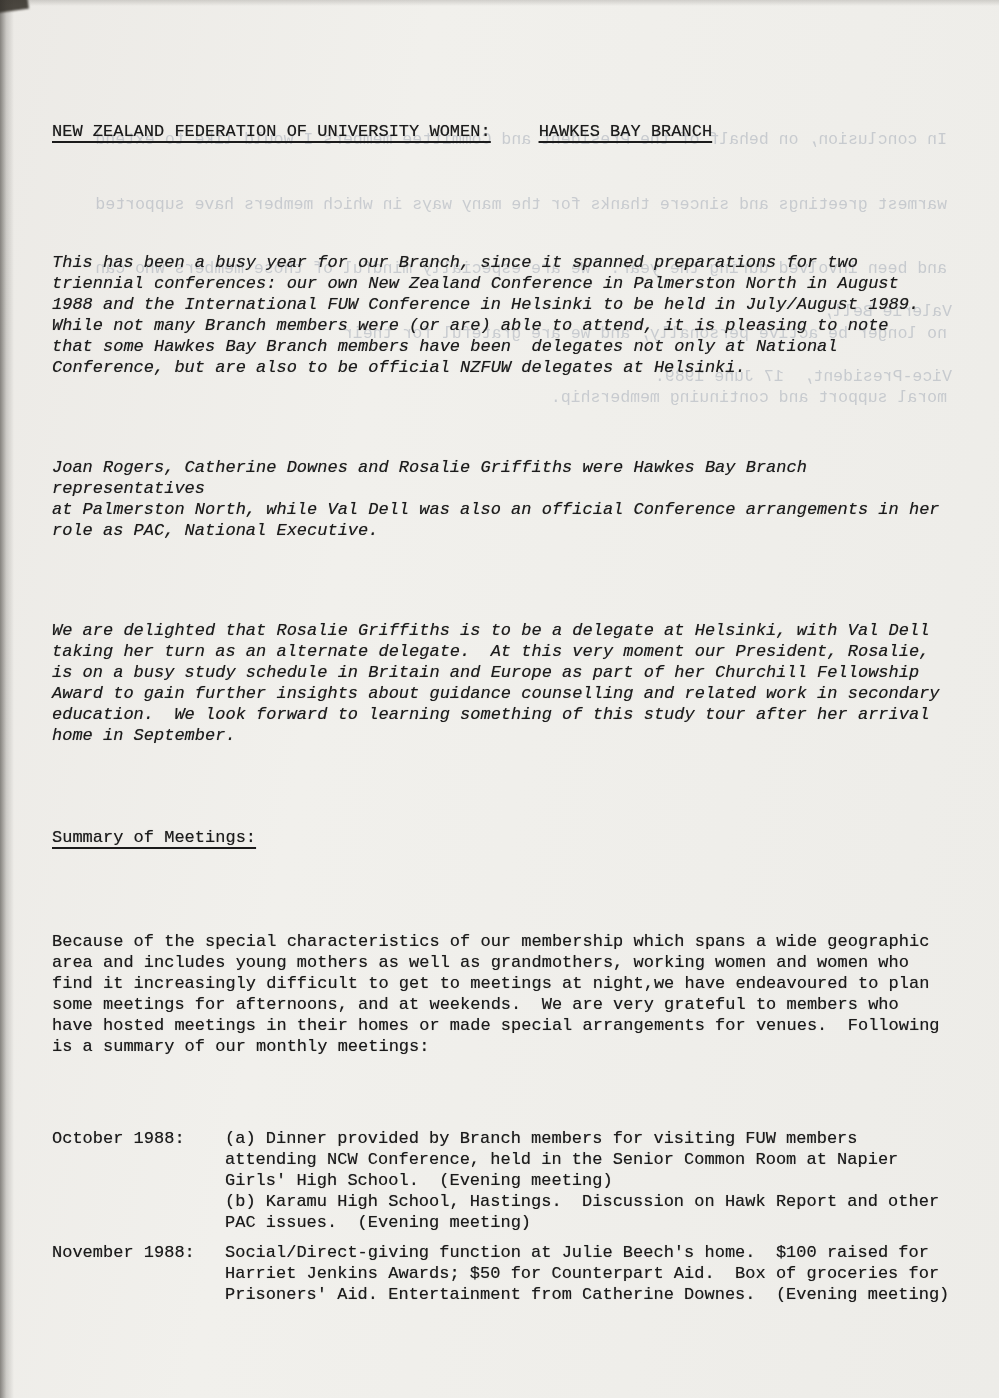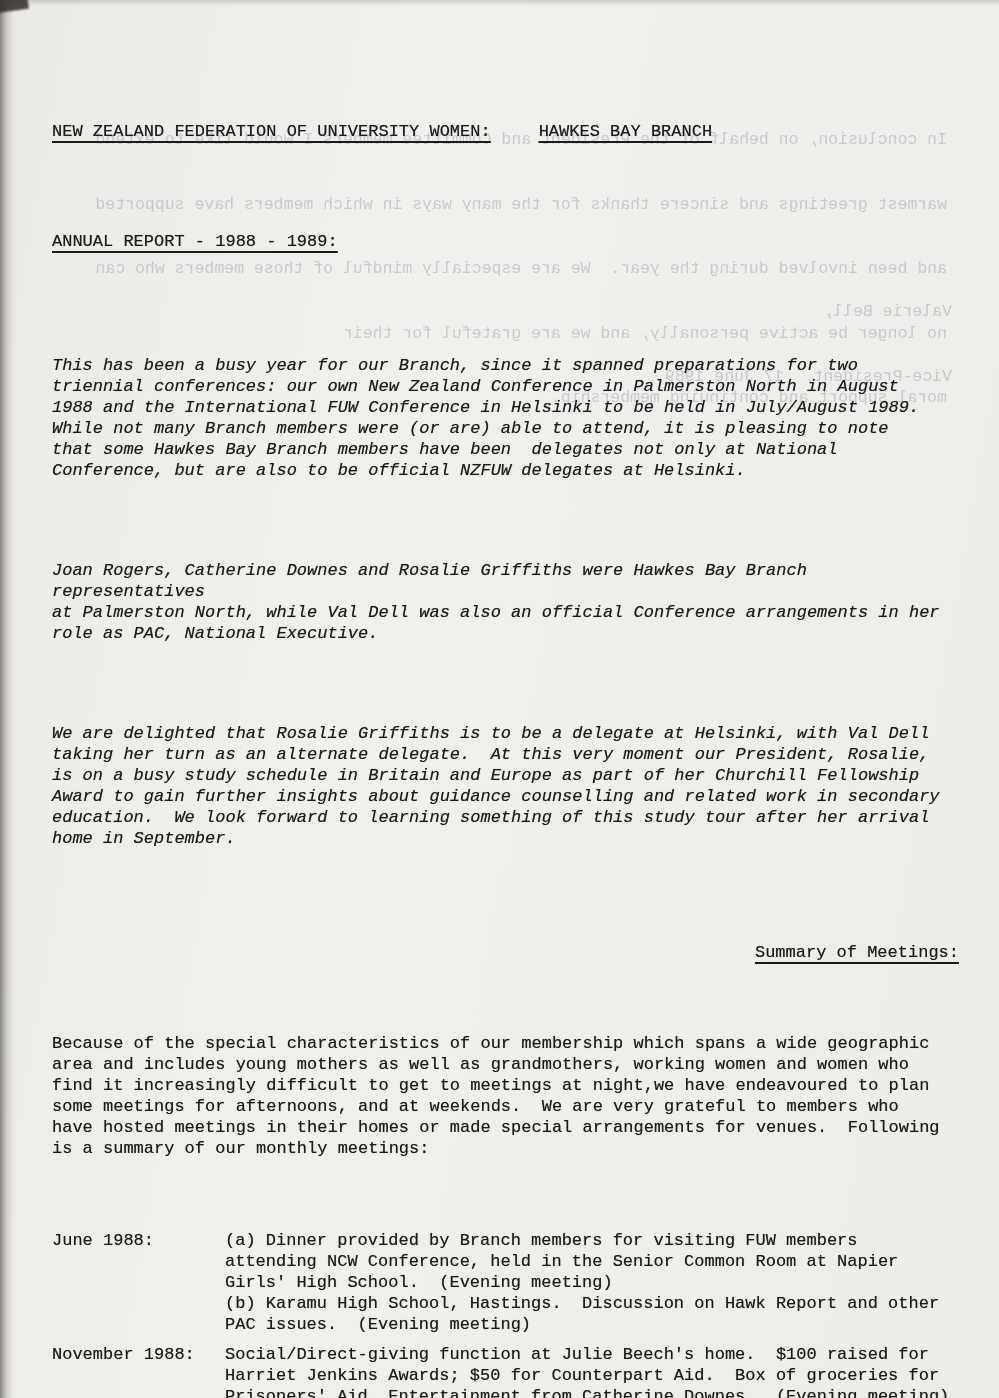--- a/index.html
+++ b/index.html
@@ -52,22 +52,22 @@
   }
   .u {
     text-decoration: underline;
     text-underline-offset: 5px;
     text-decoration-thickness: 1.6px;
   }
   .doc-header { margin-bottom: 26px; }
   .doc-header .gap { display: inline-block; width: 48px; }
   .report-title { margin-bottom: 40px; }
   .para { margin-bottom: 16px; font-style: italic; }
-  .para-last-gap { margin-bottom: 30px; }
-  .section-heading { margin-bottom: 7px; text-align: right; }
+  .para-last-gap { margin-bottom: 18px; }
+  .section-heading { margin-bottom: 20px; }
   .meetings {
     display: grid;
     grid-template-columns: 173px 1fr;
     row-gap: 9px;
     margin: 8px 0 21px 0;
   }
 </style>
 </head>
 <body>
 
@@ -82,21 +82,20 @@
   </div>
   <div class="bleed bleed-signature">
     <div>Valerie Bell,</div>
     <div>Vice-President,  17 June 1989.</div>
   </div>
 
   <div class="content">
 
     <div class="doc-header"><span class="u">NEW ZEALAND FEDERATION OF UNIVERSITY WOMEN:</span><span class="gap"></span><span class="u">HAWKES BAY BRANCH</span></div>
 
-    <div class="report-title"><span class="u">ANNUAL REPORT - 1988 - 1989:</span></div>
 
     <div class="para">This has been a busy year for our Branch, since it spanned preparations for two
 triennial conferences: our own New Zealand Conference in Palmerston North in August
 1988 and the International FUW Conference in Helsinki to be held in July/August 1989.
 While not many Branch members were (or are) able to attend, it is pleasing to note
 that some Hawkes Bay Branch members have been  delegates not only at National
 Conference, but are also to be official NZFUW delegates at Helsinki.</div>
 
     <div class="para">Joan Rogers, Catherine Downes and Rosalie Griffiths were Hawkes Bay Branch representatives
 at Palmerston North, while Val Dell was also an official Conference arrangements in her
@@ -113,21 +112,21 @@
 
     <div>Because of the special characteristics of our membership which spans a wide geographic
 area and includes young mothers as well as grandmothers, working women and women who
 find it increasingly difficult to get to meetings at night,we have endeavoured to plan
 some meetings for afternoons, and at weekends.  We are very grateful to members who
 have hosted meetings in their homes or made special arrangements for venues.  Following
 is a summary of our monthly meetings:</div>
 
     <div class="meetings">
 
-      <div>June 1988:</div>
+      <div>October 1988:</div>
       <div>(a) Dinner provided by Branch members for visiting FUW members
 attending NCW Conference, held in the Senior Common Room at Napier
 Girls' High School.  (Evening meeting)
 (b) Karamu High School, Hastings.  Discussion on Hawk Report and other
 PAC issues.  (Evening meeting)</div>
 
       <div>November 1988:</div>
       <div>Social/Direct-giving function at Julie Beech's home.  $100 raised for
 Harriet Jenkins Awards; $50 for Counterpart Aid.  Box of groceries for
 Prisoners' Aid. Entertainment from Catherine Downes.  (Evening meeting)</div>

